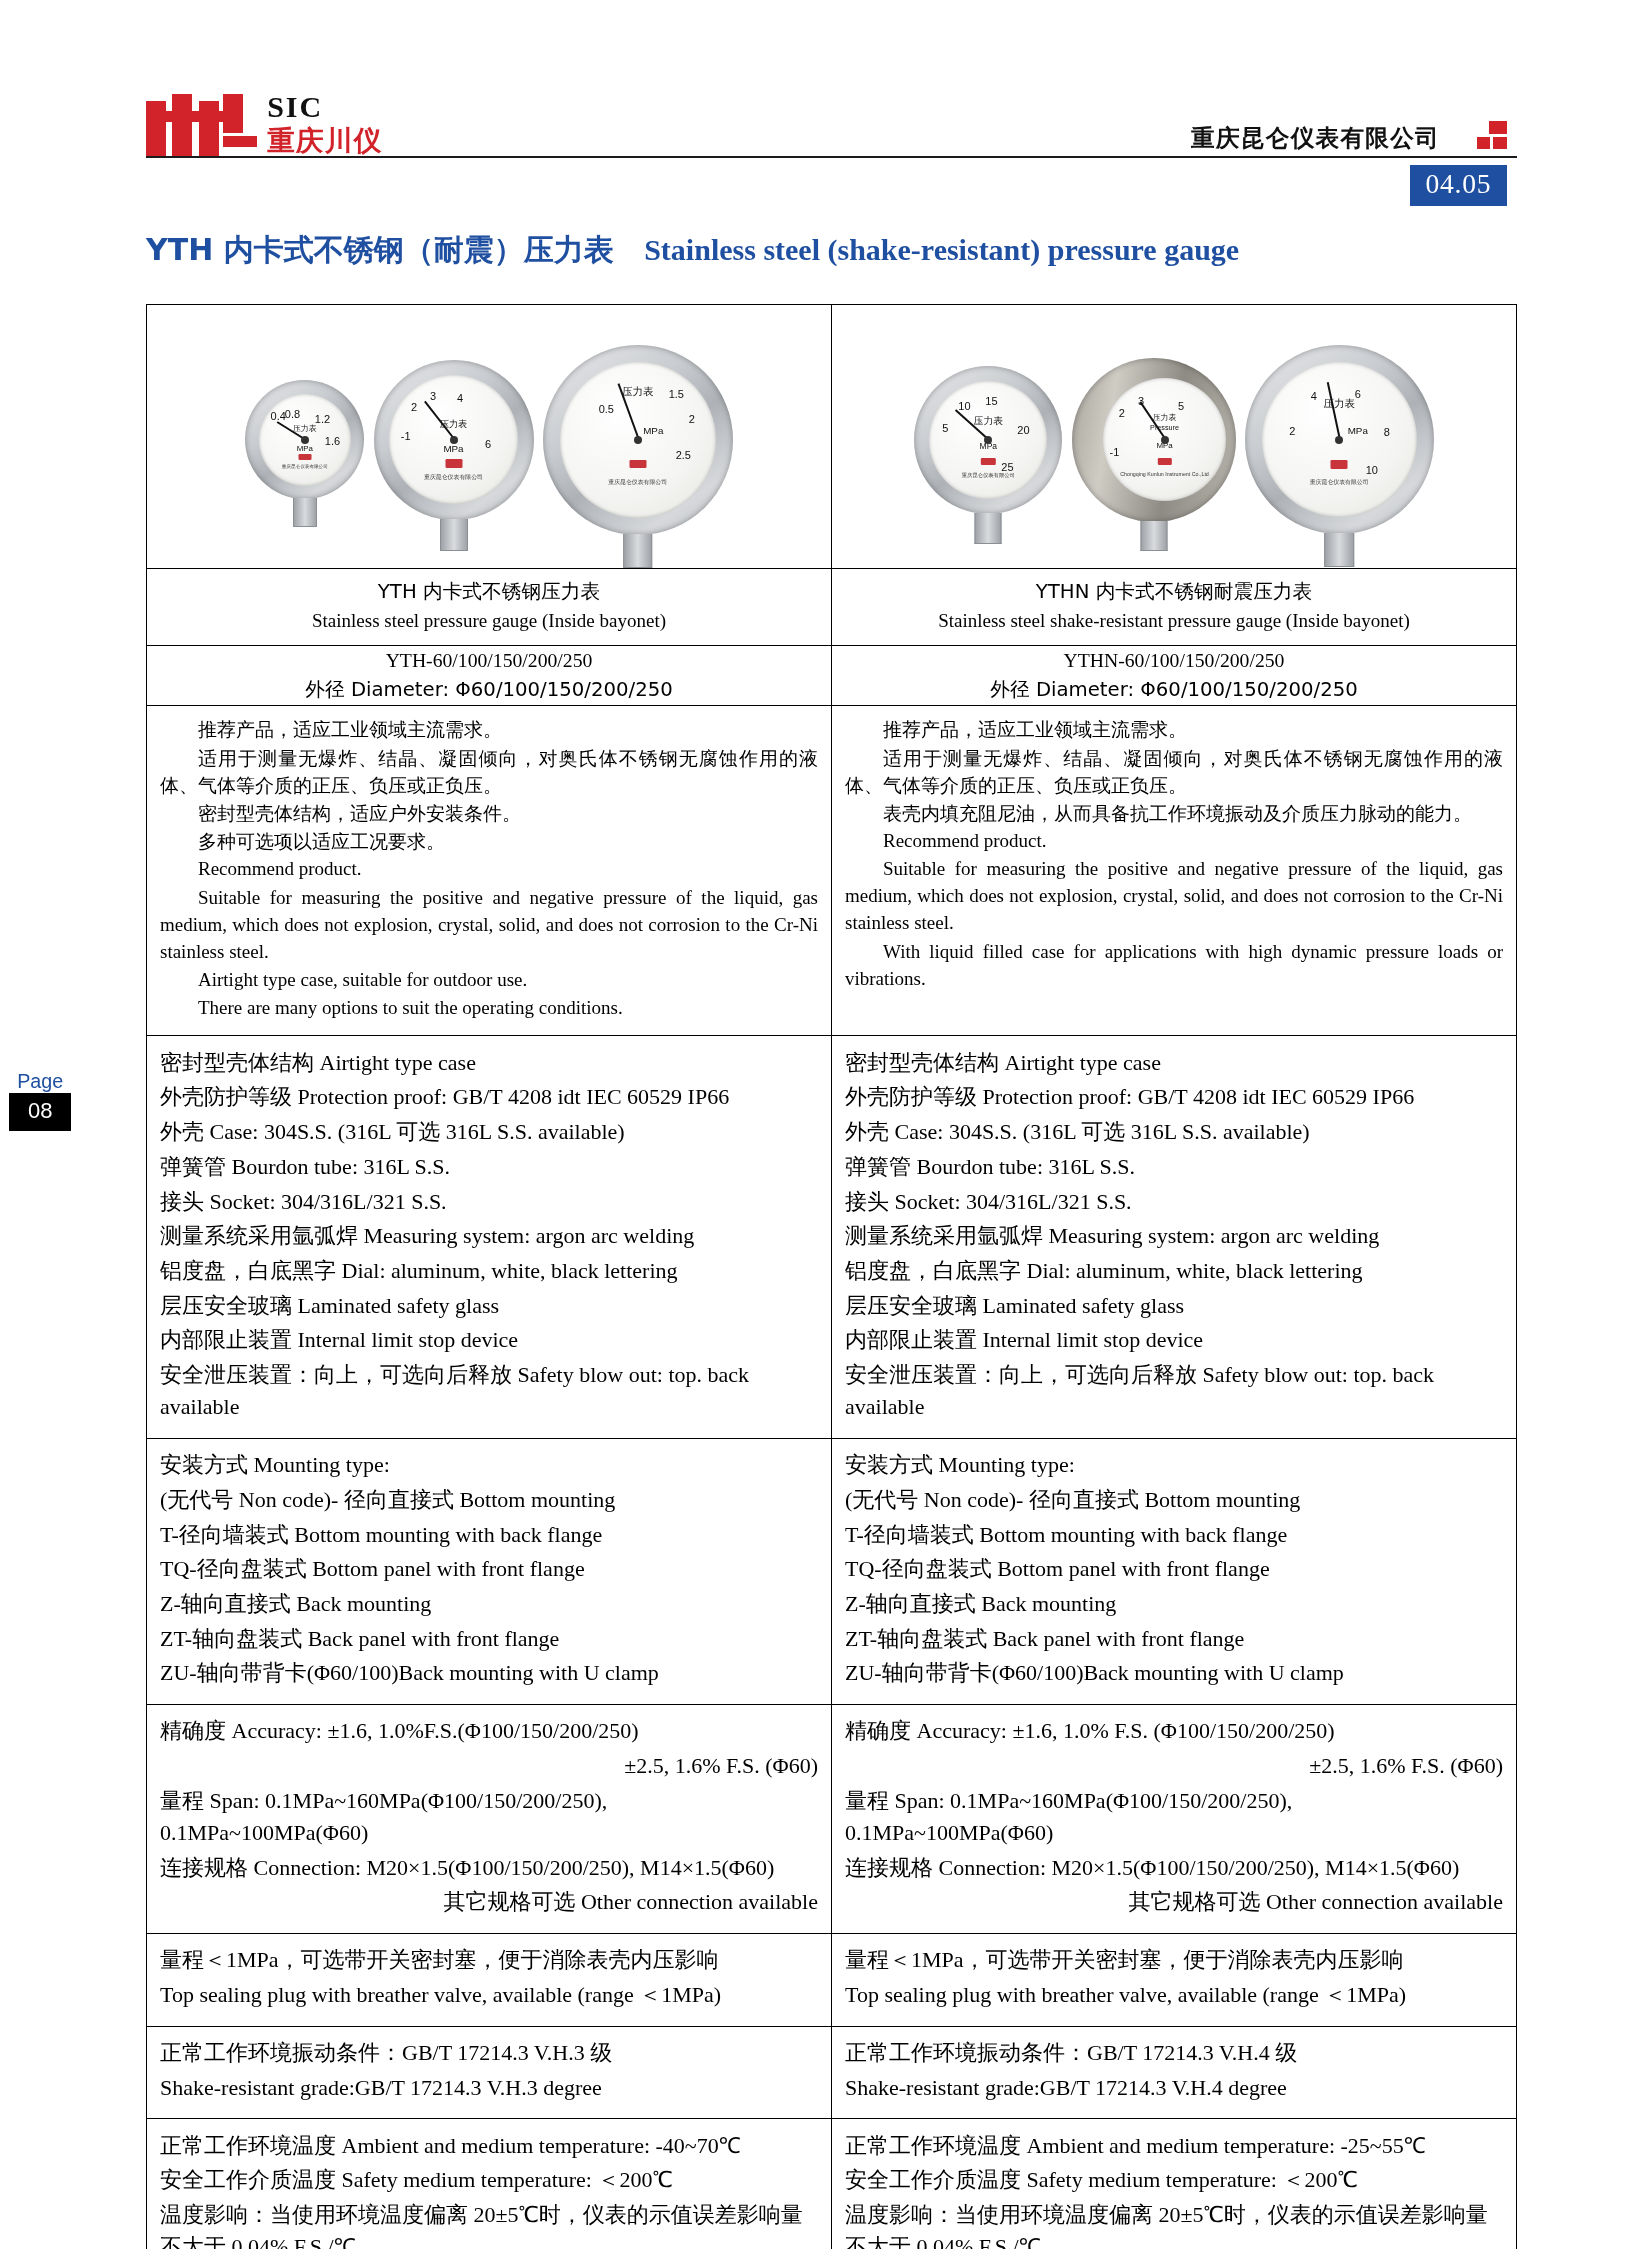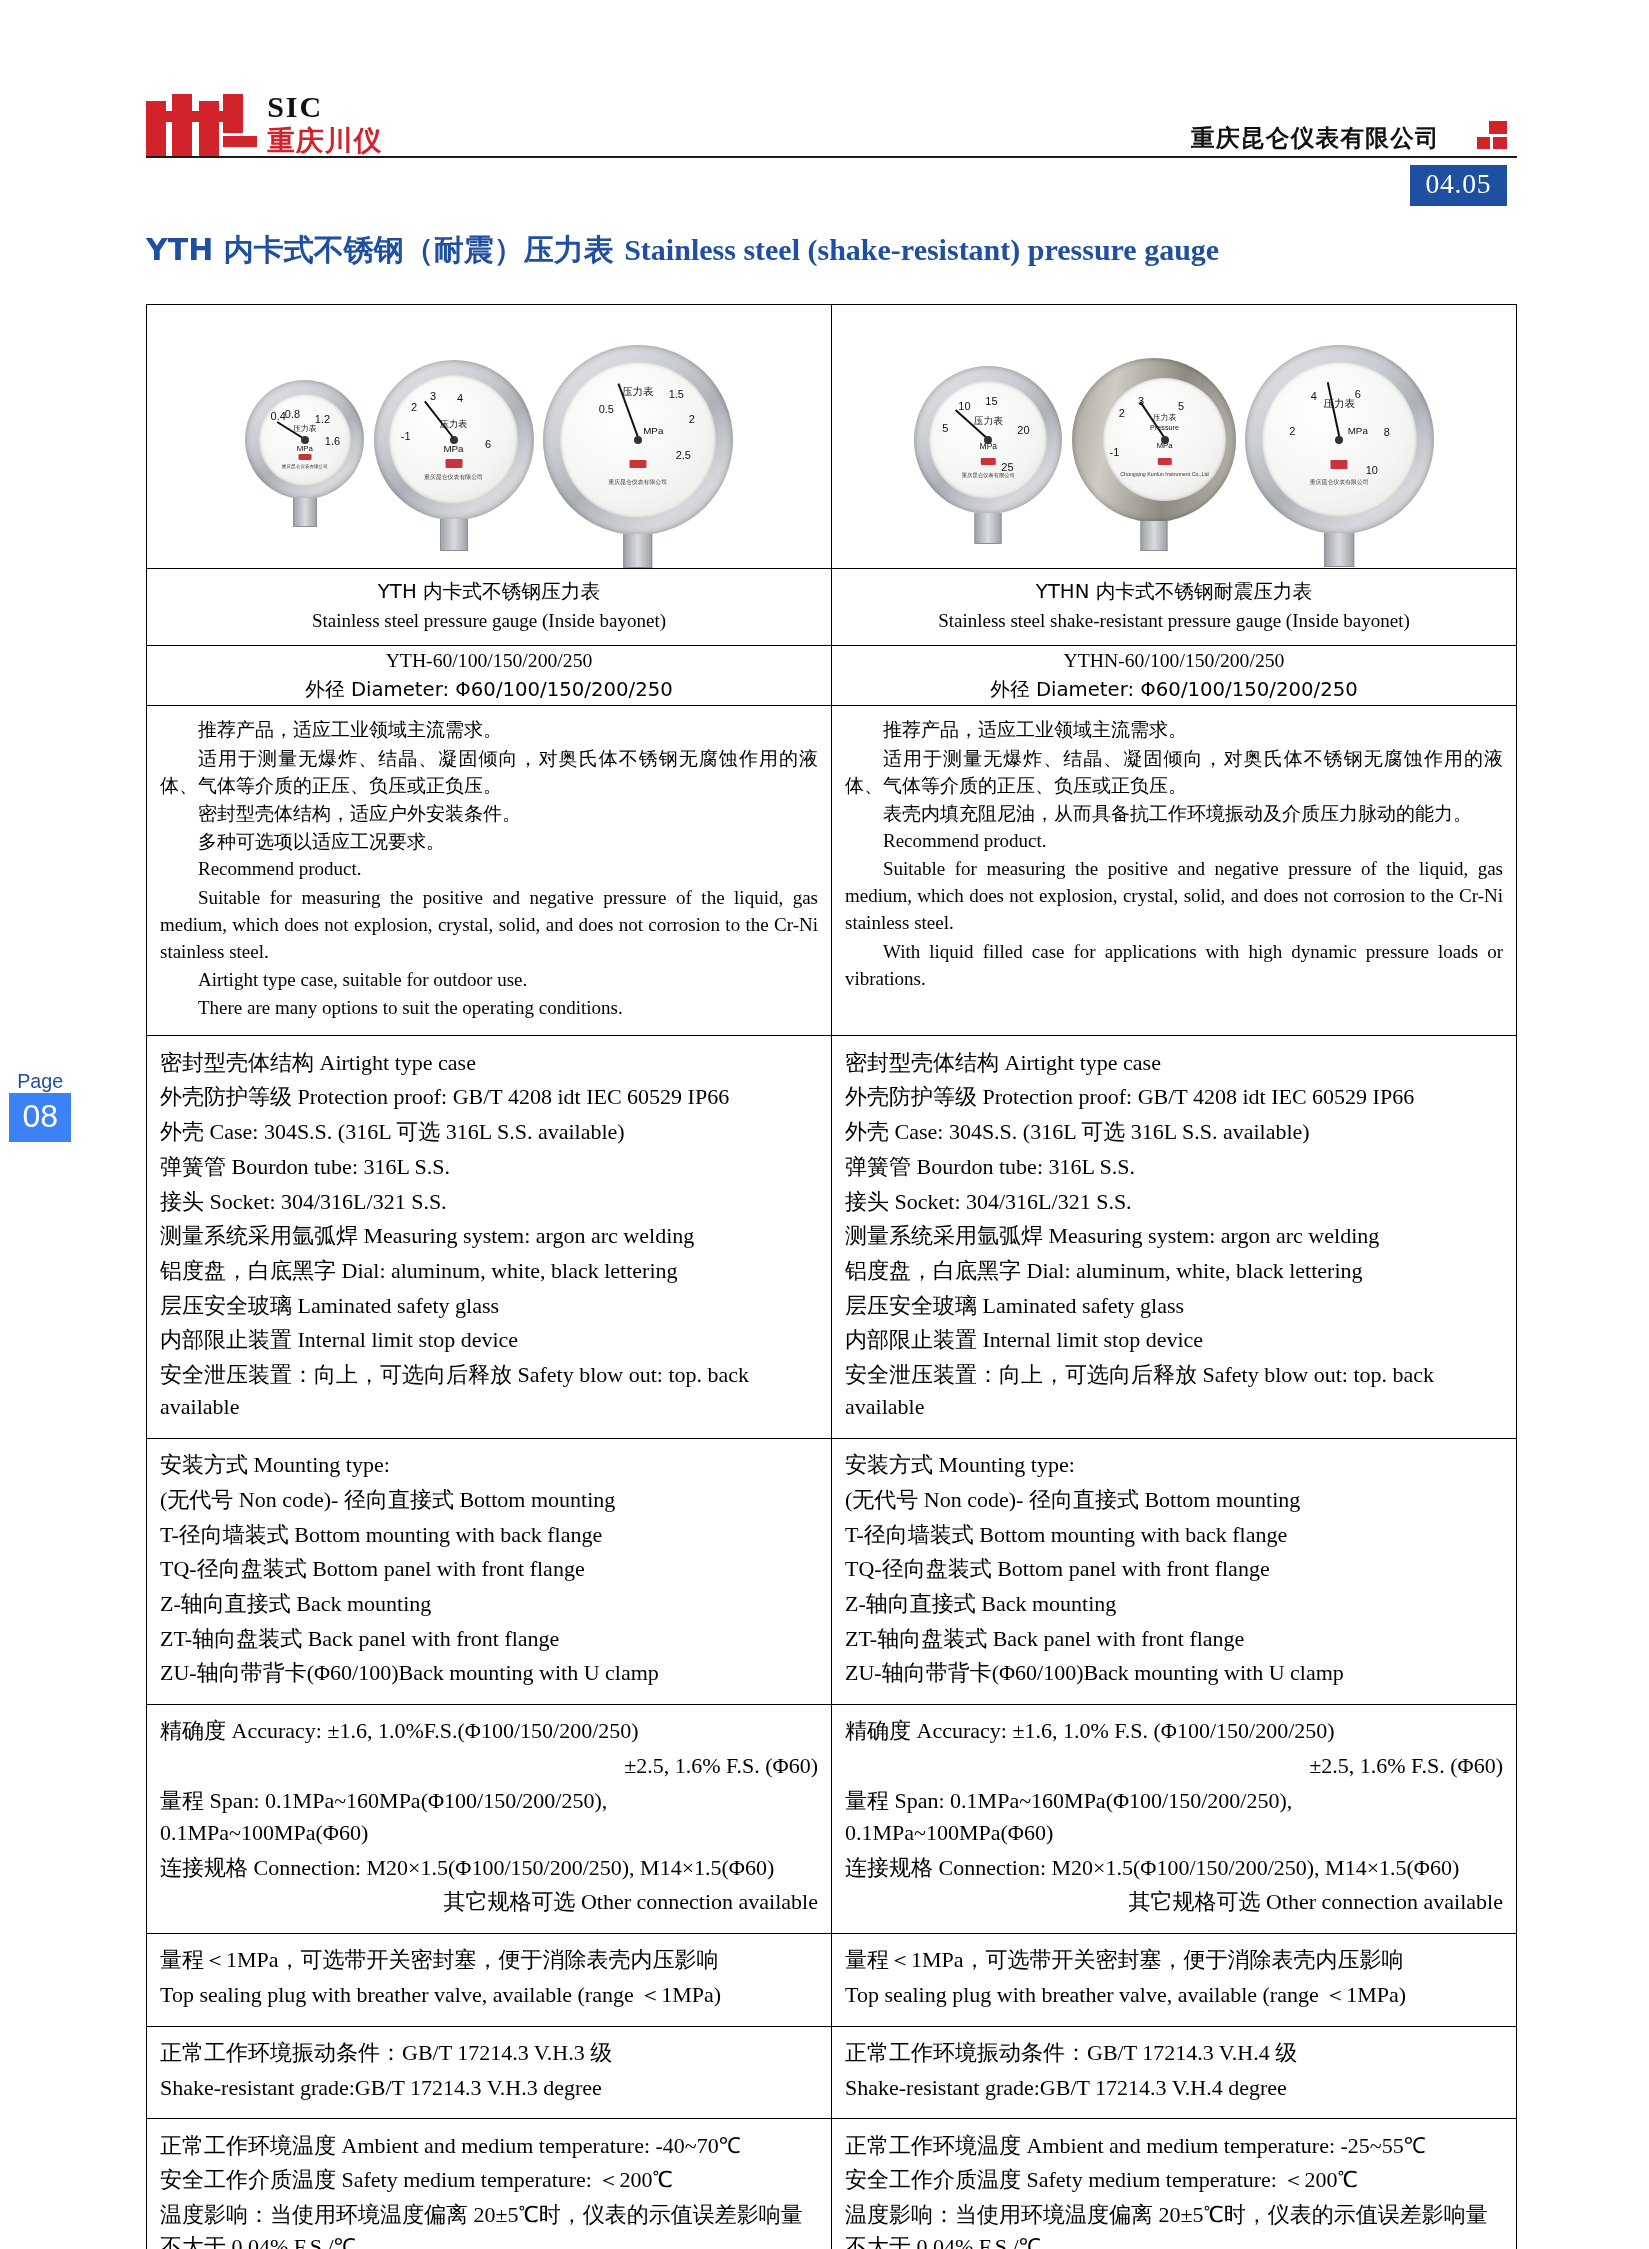--- a/index.html
+++ b/index.html
@@ -120,42 +120,43 @@
     font-family: "DejaVu Sans", sans-serif;
     font-weight: bold;
     font-size: 30px;
     color: #1f4fa0;
     letter-spacing: 0px;
     white-space: nowrap;
   }
   .doc-title .en {
     font-family: "Liberation Serif", serif;
     font-weight: bold;
+    margin-left: 20px;
   }
 
   
   .side-tab {
     position: absolute;
     left: 9.2px;
     top: 1070px;
     width: 62px;
     text-align: center;
   }
   .side-tab .word {
     font-family: "Liberation Sans", sans-serif;
     font-size: 19.7px;
     color: #1f4fa0;
     display: block;
     margin-bottom: 0;
   }
   .side-tab .num {
-    background: #3b82f6;
+    background: #000000;
     color: #fff;
     font-family: "Liberation Sans", sans-serif;
-    font-size: 32px;
+    font-size: 22px;
     display: block;
     padding: 4.6px 0 7.2px 0;
   }
 
   
   .tbl {
     position: absolute;
     left: 146px;
     top: 304px;
     width: 1371px;

